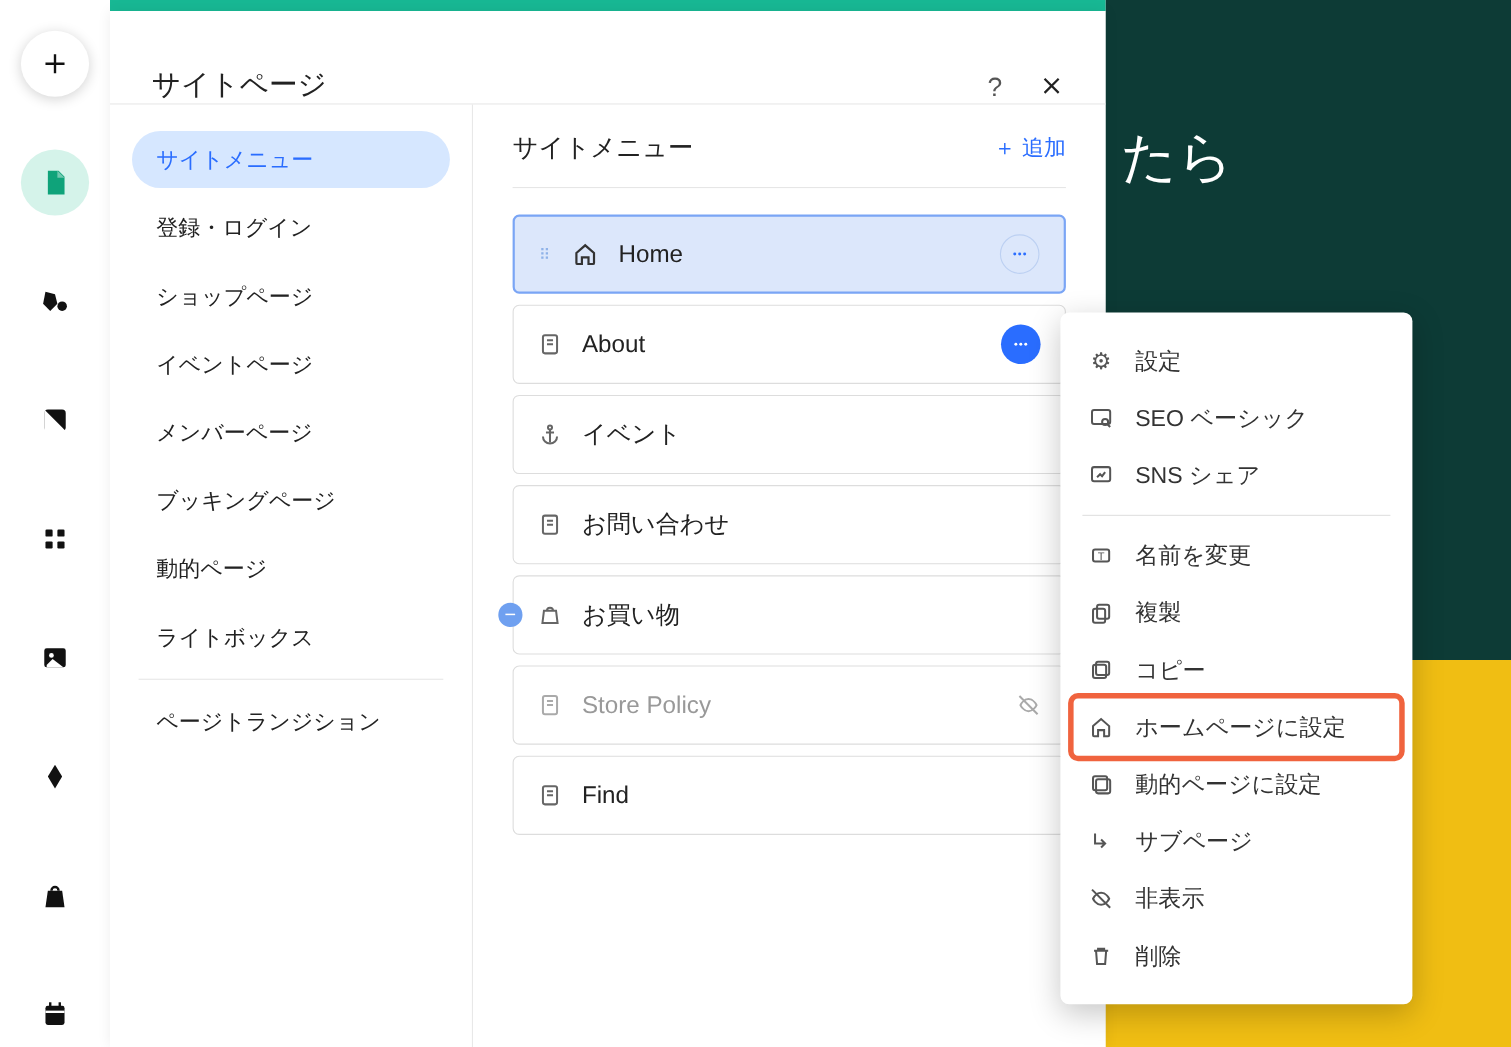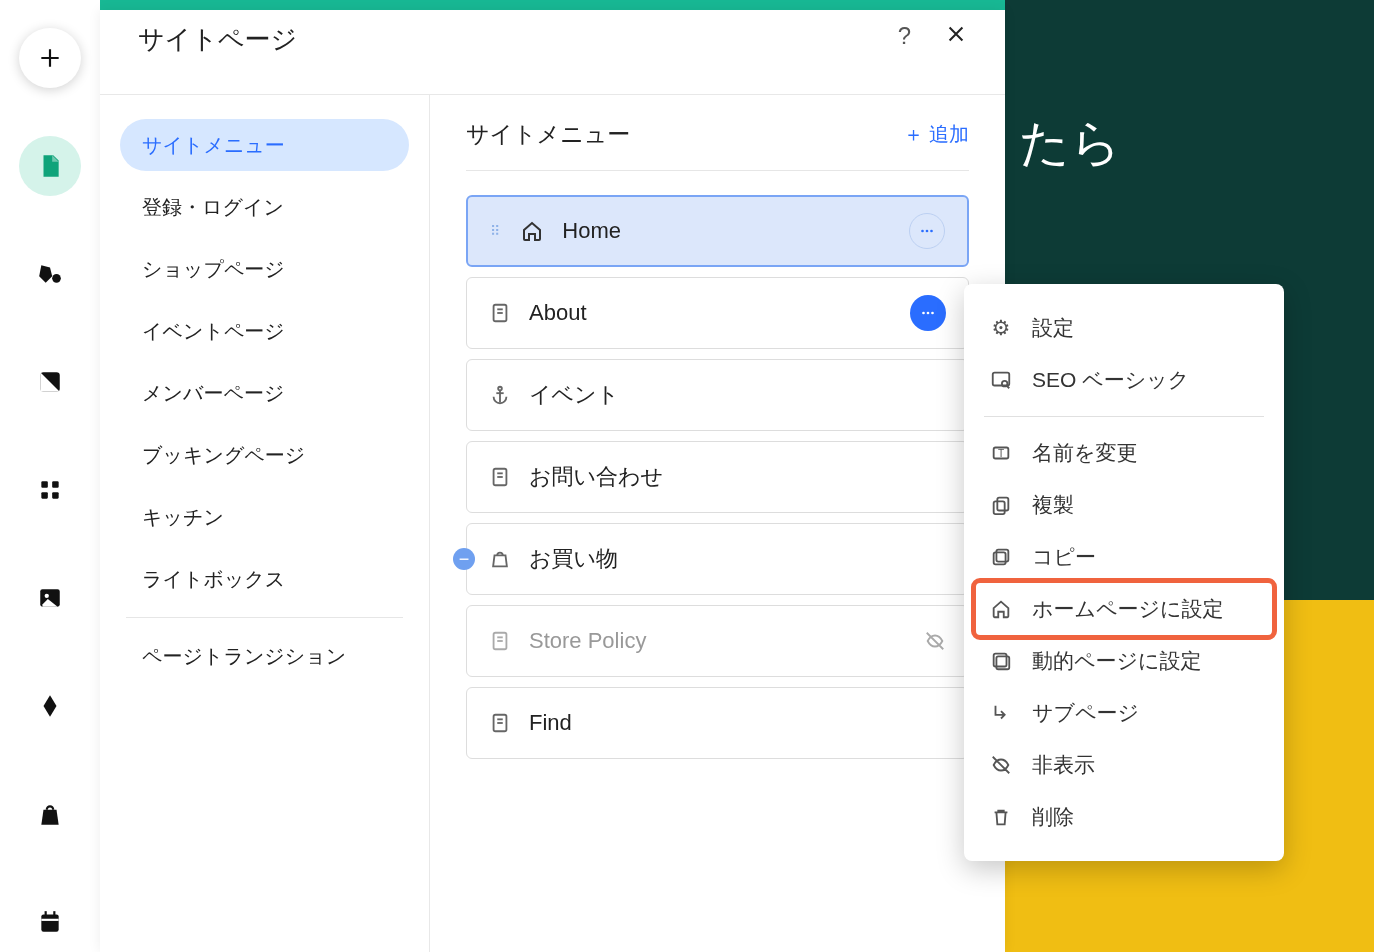--- a/index.html
+++ b/index.html
@@ -3,21 +3,21 @@
 <meta charset="utf-8">
 <style>
 *{box-sizing:border-box;margin:0;padding:0;font-family:"Helvetica Neue",Arial,"Hiragino Sans","Hiragino Kaku Gothic ProN",Meiryo,sans-serif}
 body{background:#fff;overflow:hidden;position:relative;width:1374px;height:952px}
 .top-green{position:absolute;left:100px;top:0;width:905px;height:10px;background:#18b894}
 .left-rail{position:absolute;left:0;top:0;width:100px;height:952px;background:#fff;display:flex;flex-direction:column;align-items:center;padding-top:28px;gap:48px}
 .rail-btn{width:62px;height:62px;display:flex;align-items:center;justify-content:center;color:#111;border-radius:50%}
 .rail-plus{background:#fff;box-shadow:0 2px 12px rgba(0,0,0,.18)}
 .rail-pages{background:#d5f3ea;color:#0fa37a}
 .panel{position:absolute;left:100px;top:10px;width:905px;height:942px;background:#fff;box-shadow:0 0 12px rgba(0,0,0,.07);display:flex;flex-direction:column}
-.panel-header{height:85px;border-bottom:1px solid #e8e8e8;display:flex;align-items:flex-start;justify-content:space-between;padding:12px 38px}
+.panel-header{height:85px;border-bottom:1px solid #e8e8e8;display:flex;align-items:flex-end;justify-content:space-between;padding:0 38px}
 .panel-title{font-size:26px;color:#222;font-weight:400}
 .panel-header-actions{display:flex;gap:34px;align-items:center;color:#333}
 .panel-body{flex:1;display:flex}
 .cat-nav{width:330px;border-right:1px solid #e8e8e8;padding:24px 20px}
 .cat-item{height:52px;display:flex;align-items:center;padding:0 22px;font-size:20px;color:#222;cursor:pointer;border-radius:28px;margin-bottom:10px}
 .cat-item.active{background:#d6e7ff;color:#2a6dff}
 .cat-sep{height:1px;background:#e6e6e6;margin:12px 6px}
 .content{flex:1;padding:24px 36px 0 36px}
 .content-header{display:flex;align-items:center;justify-content:between;justify-content:space-between;border-bottom:1px solid #e6e6e6;padding-bottom:20px;margin-bottom:24px}
 .content-title{font-size:23px;color:#222}
@@ -135,21 +135,21 @@
       <div class="cat-item">
           <span>イベントページ</span>
         </div>
       <div class="cat-item">
           <span>メンバーページ</span>
         </div>
       <div class="cat-item">
           <span>ブッキングページ</span>
         </div>
       <div class="cat-item">
-          <span>キッチン</span>
+          <span>動的ページ</span>
         </div>
       <div class="cat-item">
           <span>ライトボックス</span>
         </div>
       <div class="cat-sep"></div>
       <div class="cat-item">
           <span>ページトランジション</span>
         </div>
     </div>
 
@@ -253,20 +253,29 @@
   <div class="ctx-item">
       <span class="ic">
         <svg width="22" height="22" viewBox="0 0 24 24">
           <rect x="3" y="4" width="18" height="14" rx="2" fill="none" stroke="#555" stroke-width="2"></rect>
           <circle cx="16" cy="16" r="3" fill="none" stroke="#555" stroke-width="2"></circle>
           <line x1="18" y1="18" x2="21" y2="21" stroke="#555" stroke-width="2"></line>
         </svg>
       </span>
       <span>SEO ベーシック</span>
     </div>
+  <div class="ctx-item">
+      <span class="ic">
+        <svg width="22" height="22" viewBox="0 0 24 24">
+          <rect x="3" y="4" width="18" height="14" rx="2" fill="none" stroke="#555" stroke-width="2"></rect>
+          <path d="M8 14l3-3 2 2 3-4" fill="none" stroke="#555" stroke-width="2"></path>
+        </svg>
+      </span>
+      <span>SNS シェア</span>
+    </div>
   <div class="ctx-sep"></div>
   <div class="ctx-item">
       <span class="ic">
         <svg width="22" height="22" viewBox="0 0 24 24">
           <rect x="4" y="6" width="16" height="12" rx="2" fill="none" stroke="#555" stroke-width="2"></rect>
           <text x="12" y="16" text-anchor="middle" font-size="11" fill="#555">T</text>
         </svg>
       </span>
       <span>名前を変更</span>
     </div>

